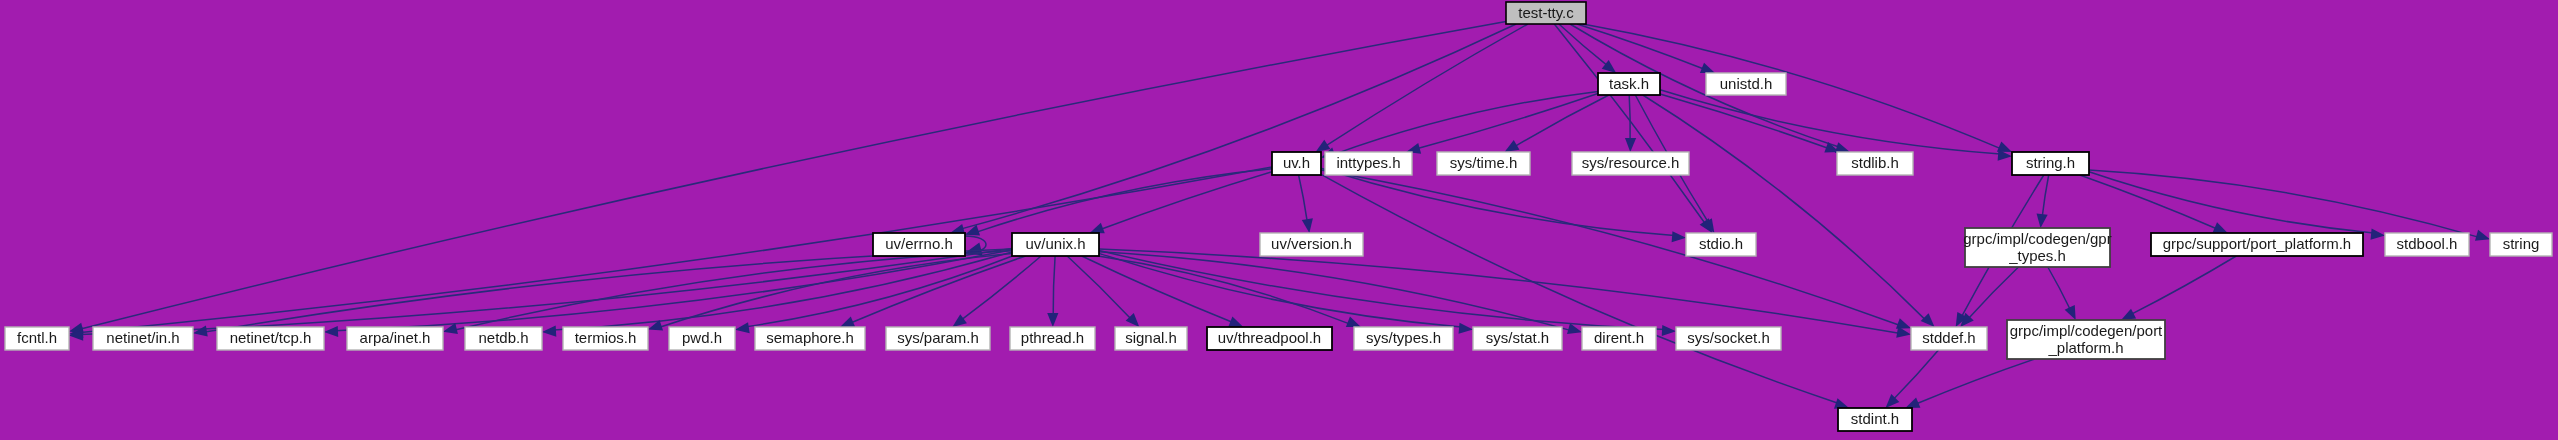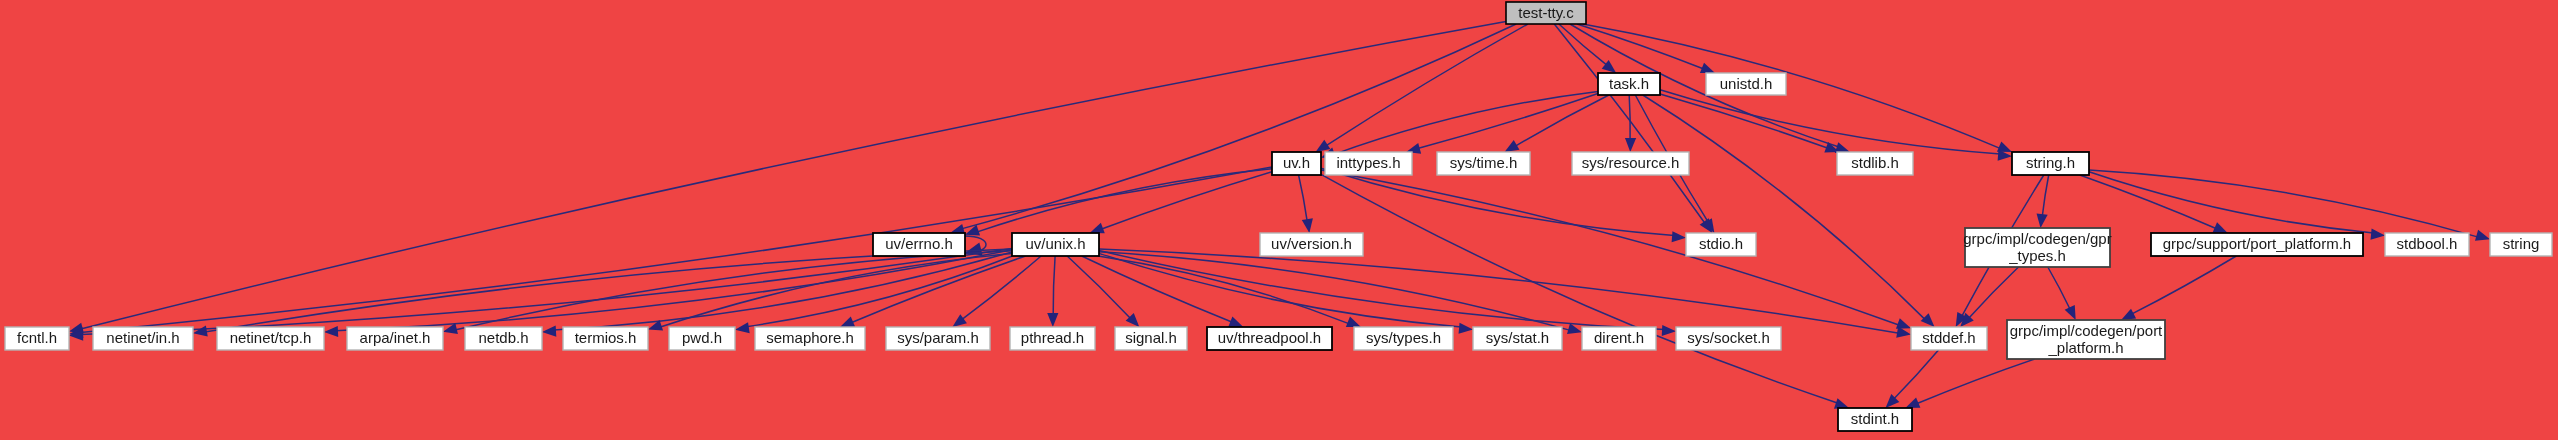--- a/index.html
+++ b/index.html
@@ -8,21 +8,21 @@
     padding: 0;
     background: #ffffff;
   }
   body {
     font-family: "Liberation Sans", sans-serif;
   }
   #graph-root {
     position: relative;
     width: 2558px;
     height: 440px;
-    background: #ef4444;
+    background: #a21caf;
     overflow: hidden;
   }
   svg.graph-canvas {
     position: absolute;
     left: 0;
     top: 0;
     width: 2558px;
     height: 440px;
     display: block;
   }

